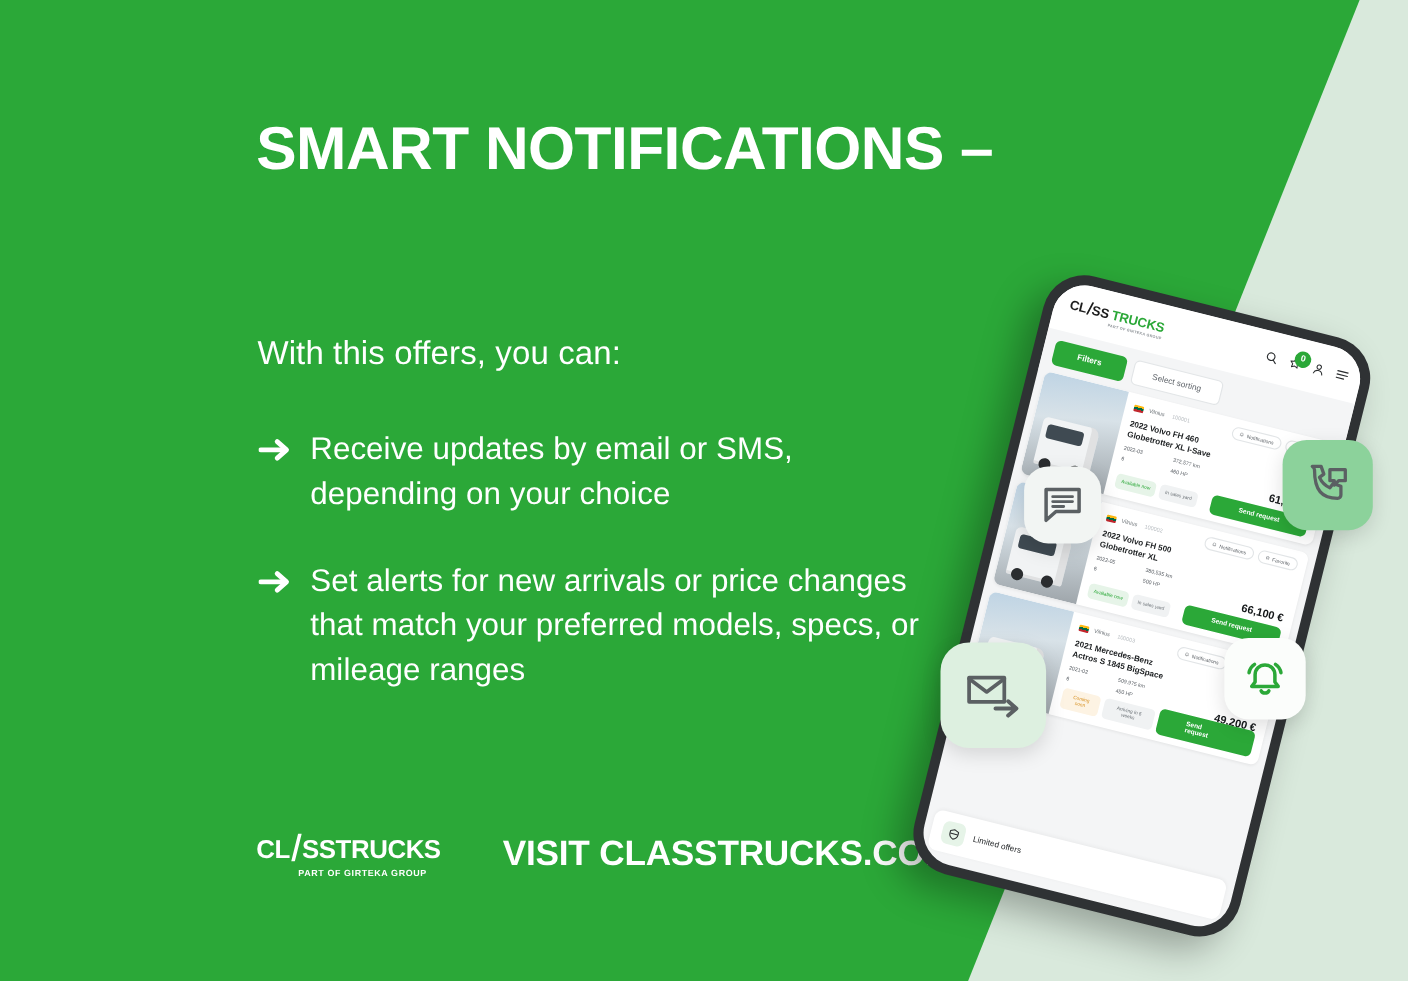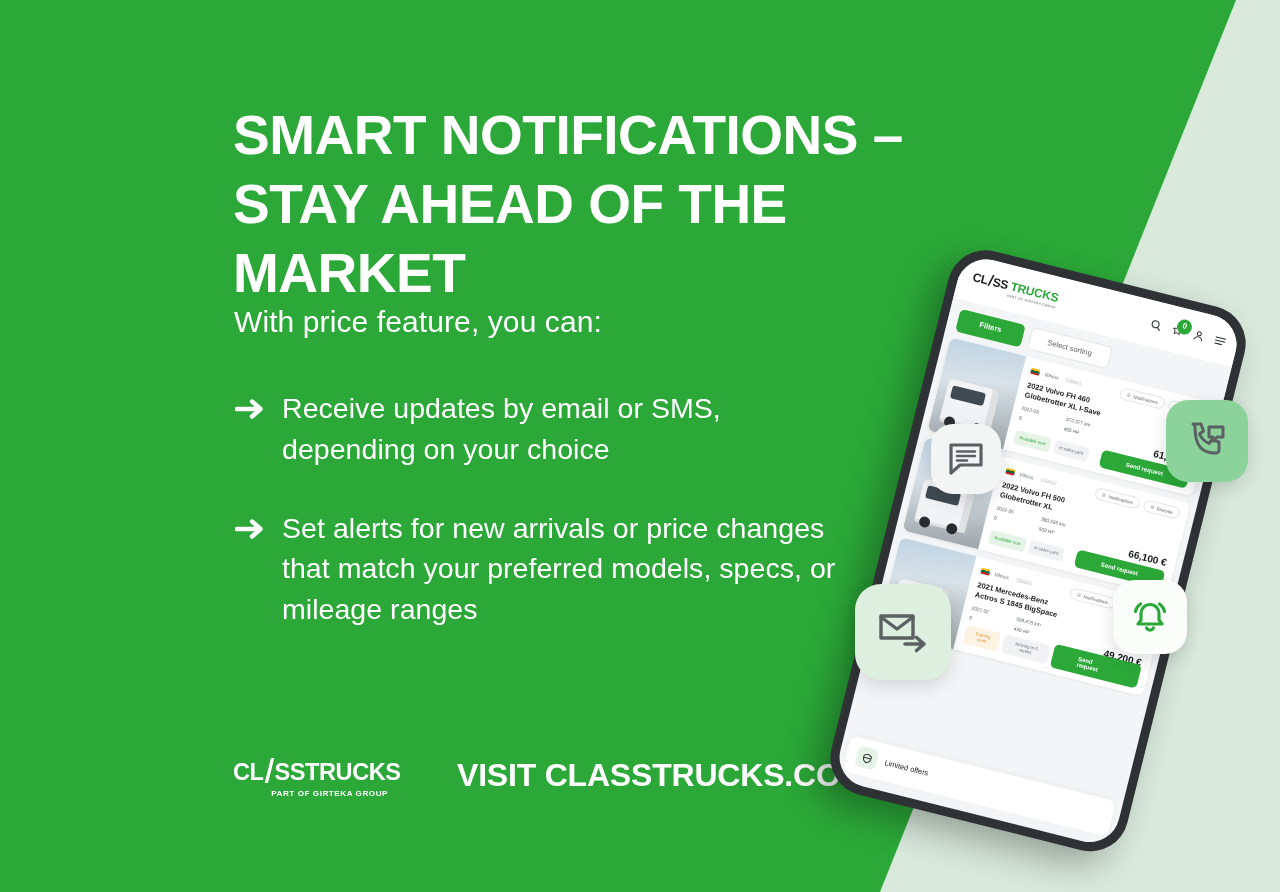--- a/index.html
+++ b/index.html
@@ -438,24 +438,23 @@
 
 <div class="poster">
 
   <div class="bg-green"></div>
   <div class="bg-mint"></div>
 
   <div class="content">
 
     <div class="headline">
       <span class="line1">SMART NOTIFICATIONS –</span>
-      <span class="line2">STAY AHEAD OF THE MARKET</span>
     </div>
 
-    <div class="lead">With price feature, you can:</div>
+    <div class="lead">With this offers, you can:</div>
 
     <div class="bullets">
 
       <div class="bullet">
         <span class="bullet-arrow">
           <svg width="30" height="22" viewBox="0 0 30 22" fill="none">
             <path d="M2 11H24" stroke="currentColor" stroke-width="4.4" stroke-linecap="round"></path>
             <path d="M17 3.5L25.5 11L17 18.5" stroke="currentColor" stroke-width="4.4" stroke-linecap="round" stroke-linejoin="round"></path>
           </svg>
         </span>

